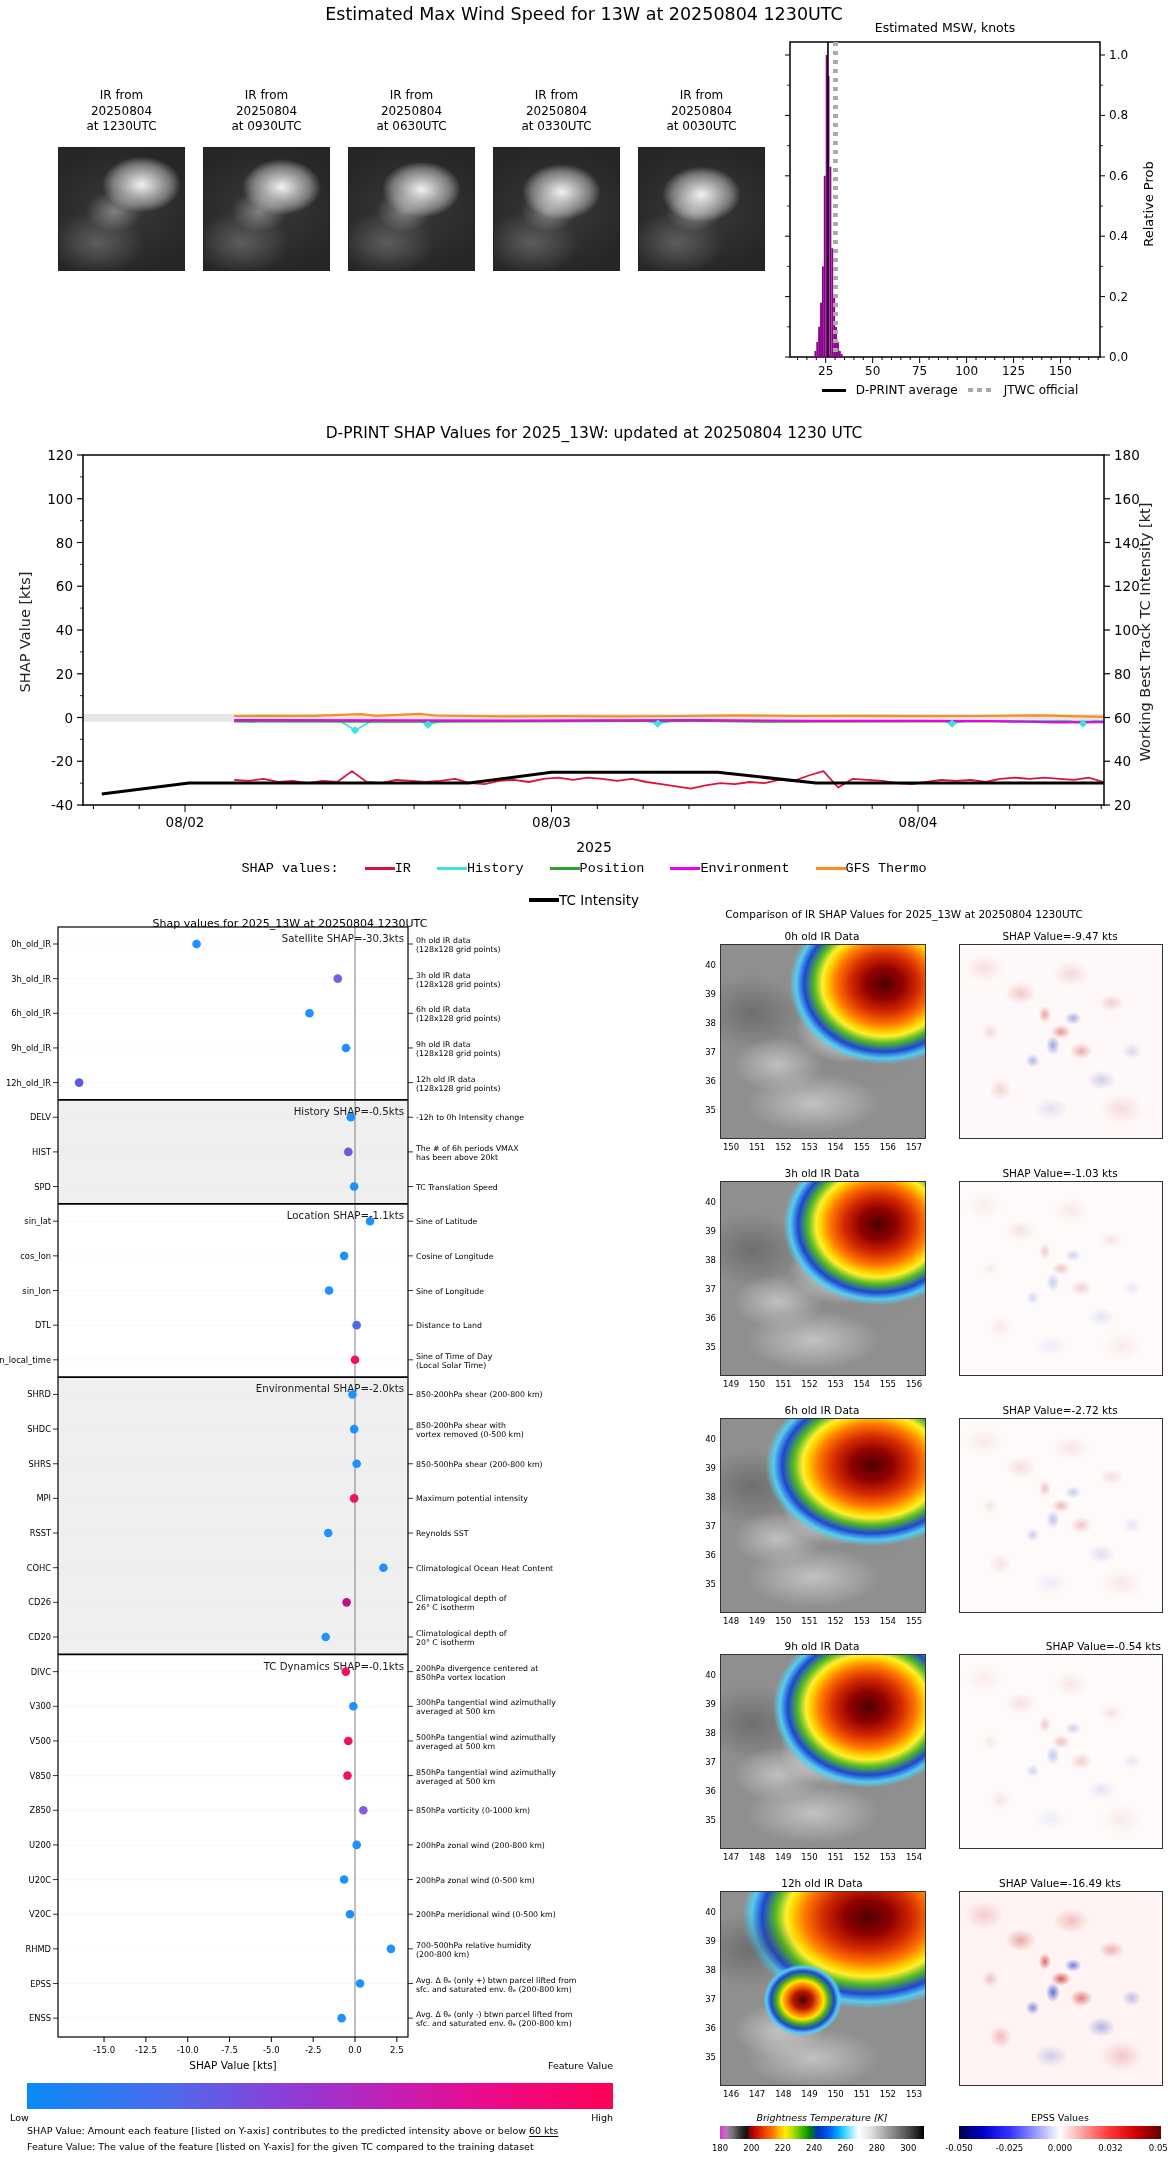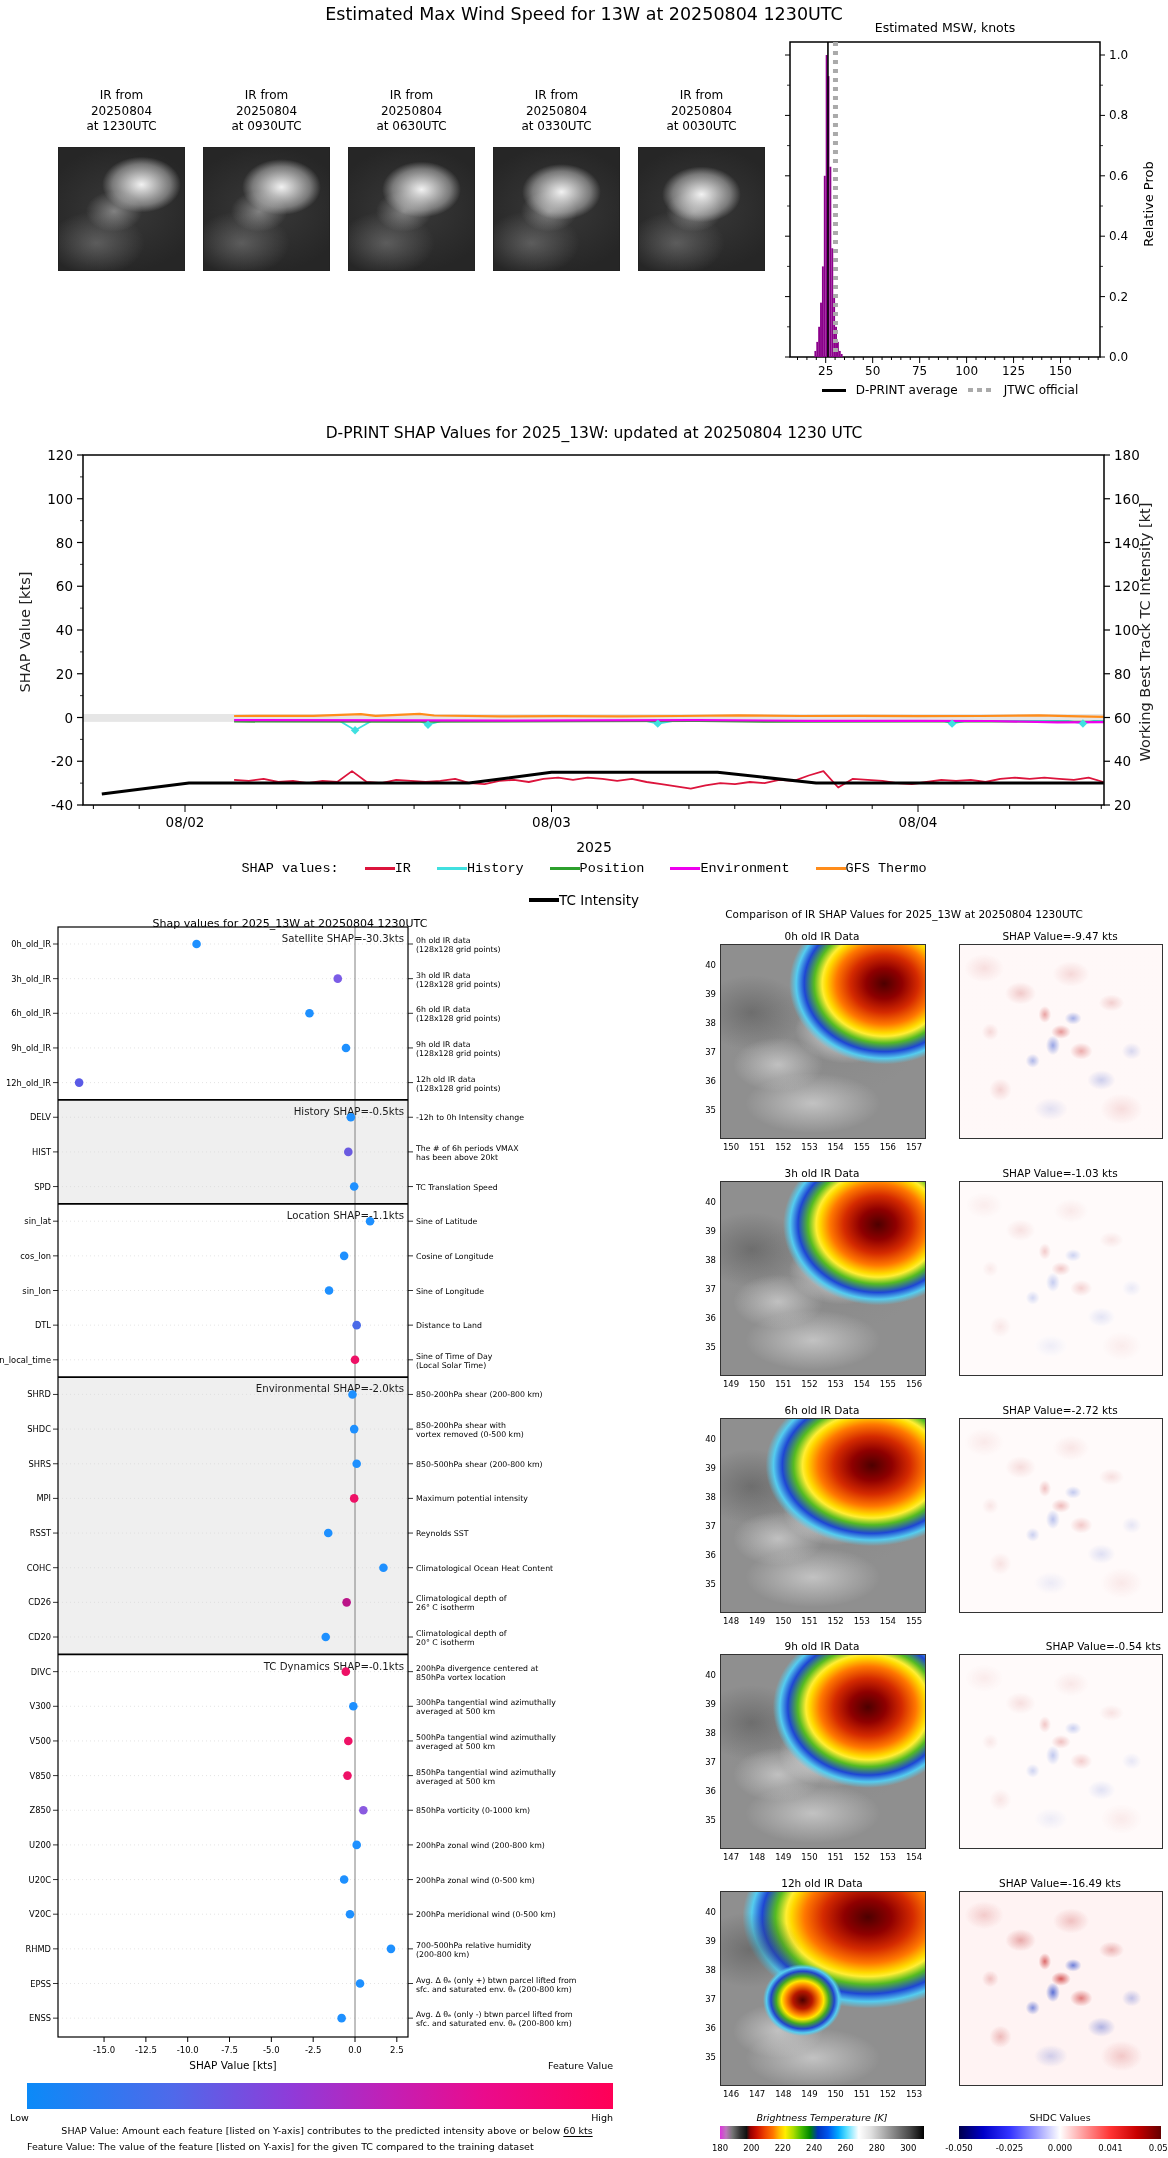--- a/index.html
+++ b/index.html
@@ -27,21 +27,21 @@
   #ts-legend-2{top:892px;}
   .ts-leg-item{display:flex;align-items:center;gap:0;}
   .ts-leg-item .sw{width:30px;height:3.5px;}
   
   #feature-cb{left:27px;top:2083px;width:586px;height:26px;
     background:linear-gradient(90deg,#0b8af8 0%,#4f69ea 25%,#8f3bd9 45%,#c31fb5 62%,#ea0b8c 78%,#ff0056 100%);}
   #feature-cb-label{left:413px;top:2060px;width:200px;text-align:right;font-size:9.5px;}
   #cb-low{left:10px;top:2112px;font-size:9.5px;}
   #cb-high{left:553px;top:2112px;width:60px;text-align:right;font-size:9.5px;}
   .footnote{left:27px;width:600px;font-size:9.5px;}
-  #footnote1{top:2125px;text-align:center;}
+  #footnote1{top:2125px;}
   #footnote2{top:2141px;}
   #footnote1 u{text-underline-offset:2px;}
   
   #comparison{left:640px;top:900px;width:528px;height:1258px;}
   #cmp-title{left:0;top:8px;width:528px;text-align:center;font-size:10.5px;}
   .cmp-title{position:absolute;text-align:center;font-size:10.5px;}
   .tick-lat{position:absolute;width:20px;text-align:right;font-size:8.5px;}
   .tick-lon{position:absolute;width:26px;text-align:center;font-size:8.5px;}
   .cb-tick{position:absolute;width:34px;text-align:center;font-size:8.5px;}
   .cb-title{position:absolute;text-align:center;font-size:9.5px;}
@@ -693,30 +693,30 @@
       <div class="tick-lon" style="left:78px;top:1189.2px;">146</div>
       <div class="tick-lon" style="left:104.15px;top:1189.2px;">147</div>
       <div class="tick-lon" style="left:130.3px;top:1189.2px;">148</div>
       <div class="tick-lon" style="left:156.45px;top:1189.2px;">149</div>
       <div class="tick-lon" style="left:182.6px;top:1189.2px;">150</div>
       <div class="tick-lon" style="left:208.75px;top:1189.2px;">151</div>
       <div class="tick-lon" style="left:234.89999999999998px;top:1189.2px;">152</div>
       <div class="tick-lon" style="left:261.04999999999995px;top:1189.2px;">153</div>
     </div>
   <div class="cb-title" style="left:80px;top:1212px;width:204px;font-style:italic;">Brightness Temperature [K]</div>
-  <div class="cb-title" style="left:319px;top:1212px;width:202px;">SHDC Values</div>
+  <div class="cb-title" style="left:319px;top:1212px;width:202px;">EPSS Values</div>
   <div id="bt-cb" class="abs" style="left:80px;top:1226px;width:204px;height:13px;"></div>
   <div id="shap-cb" class="abs" style="left:319px;top:1226px;width:202px;height:13px;"></div>
   <div id="cb-ticks">
       <div class="cb-tick" style="left:63px;top:1243px;">180</div>
       <div class="cb-tick" style="left:94.38461538461539px;top:1243px;">200</div>
       <div class="cb-tick" style="left:125.76923076923077px;top:1243px;">220</div>
       <div class="cb-tick" style="left:157.15384615384616px;top:1243px;">240</div>
       <div class="cb-tick" style="left:188.53846153846155px;top:1243px;">260</div>
       <div class="cb-tick" style="left:219.92307692307693px;top:1243px;">280</div>
       <div class="cb-tick" style="left:251.30769230769232px;top:1243px;">300</div>
       <div class="cb-tick" style="left:302px;top:1243px;">-0.050</div>
       <div class="cb-tick" style="left:352.5px;top:1243px;">-0.025</div>
       <div class="cb-tick" style="left:403px;top:1243px;">0.000</div>
-      <div class="cb-tick" style="left:453.5px;top:1243px;">0.041</div>
+      <div class="cb-tick" style="left:453.5px;top:1243px;">0.032</div>
       <div class="cb-tick" style="left:504px;top:1243px;">0.050</div>
     </div>
 </div>
 
 </body></html>

